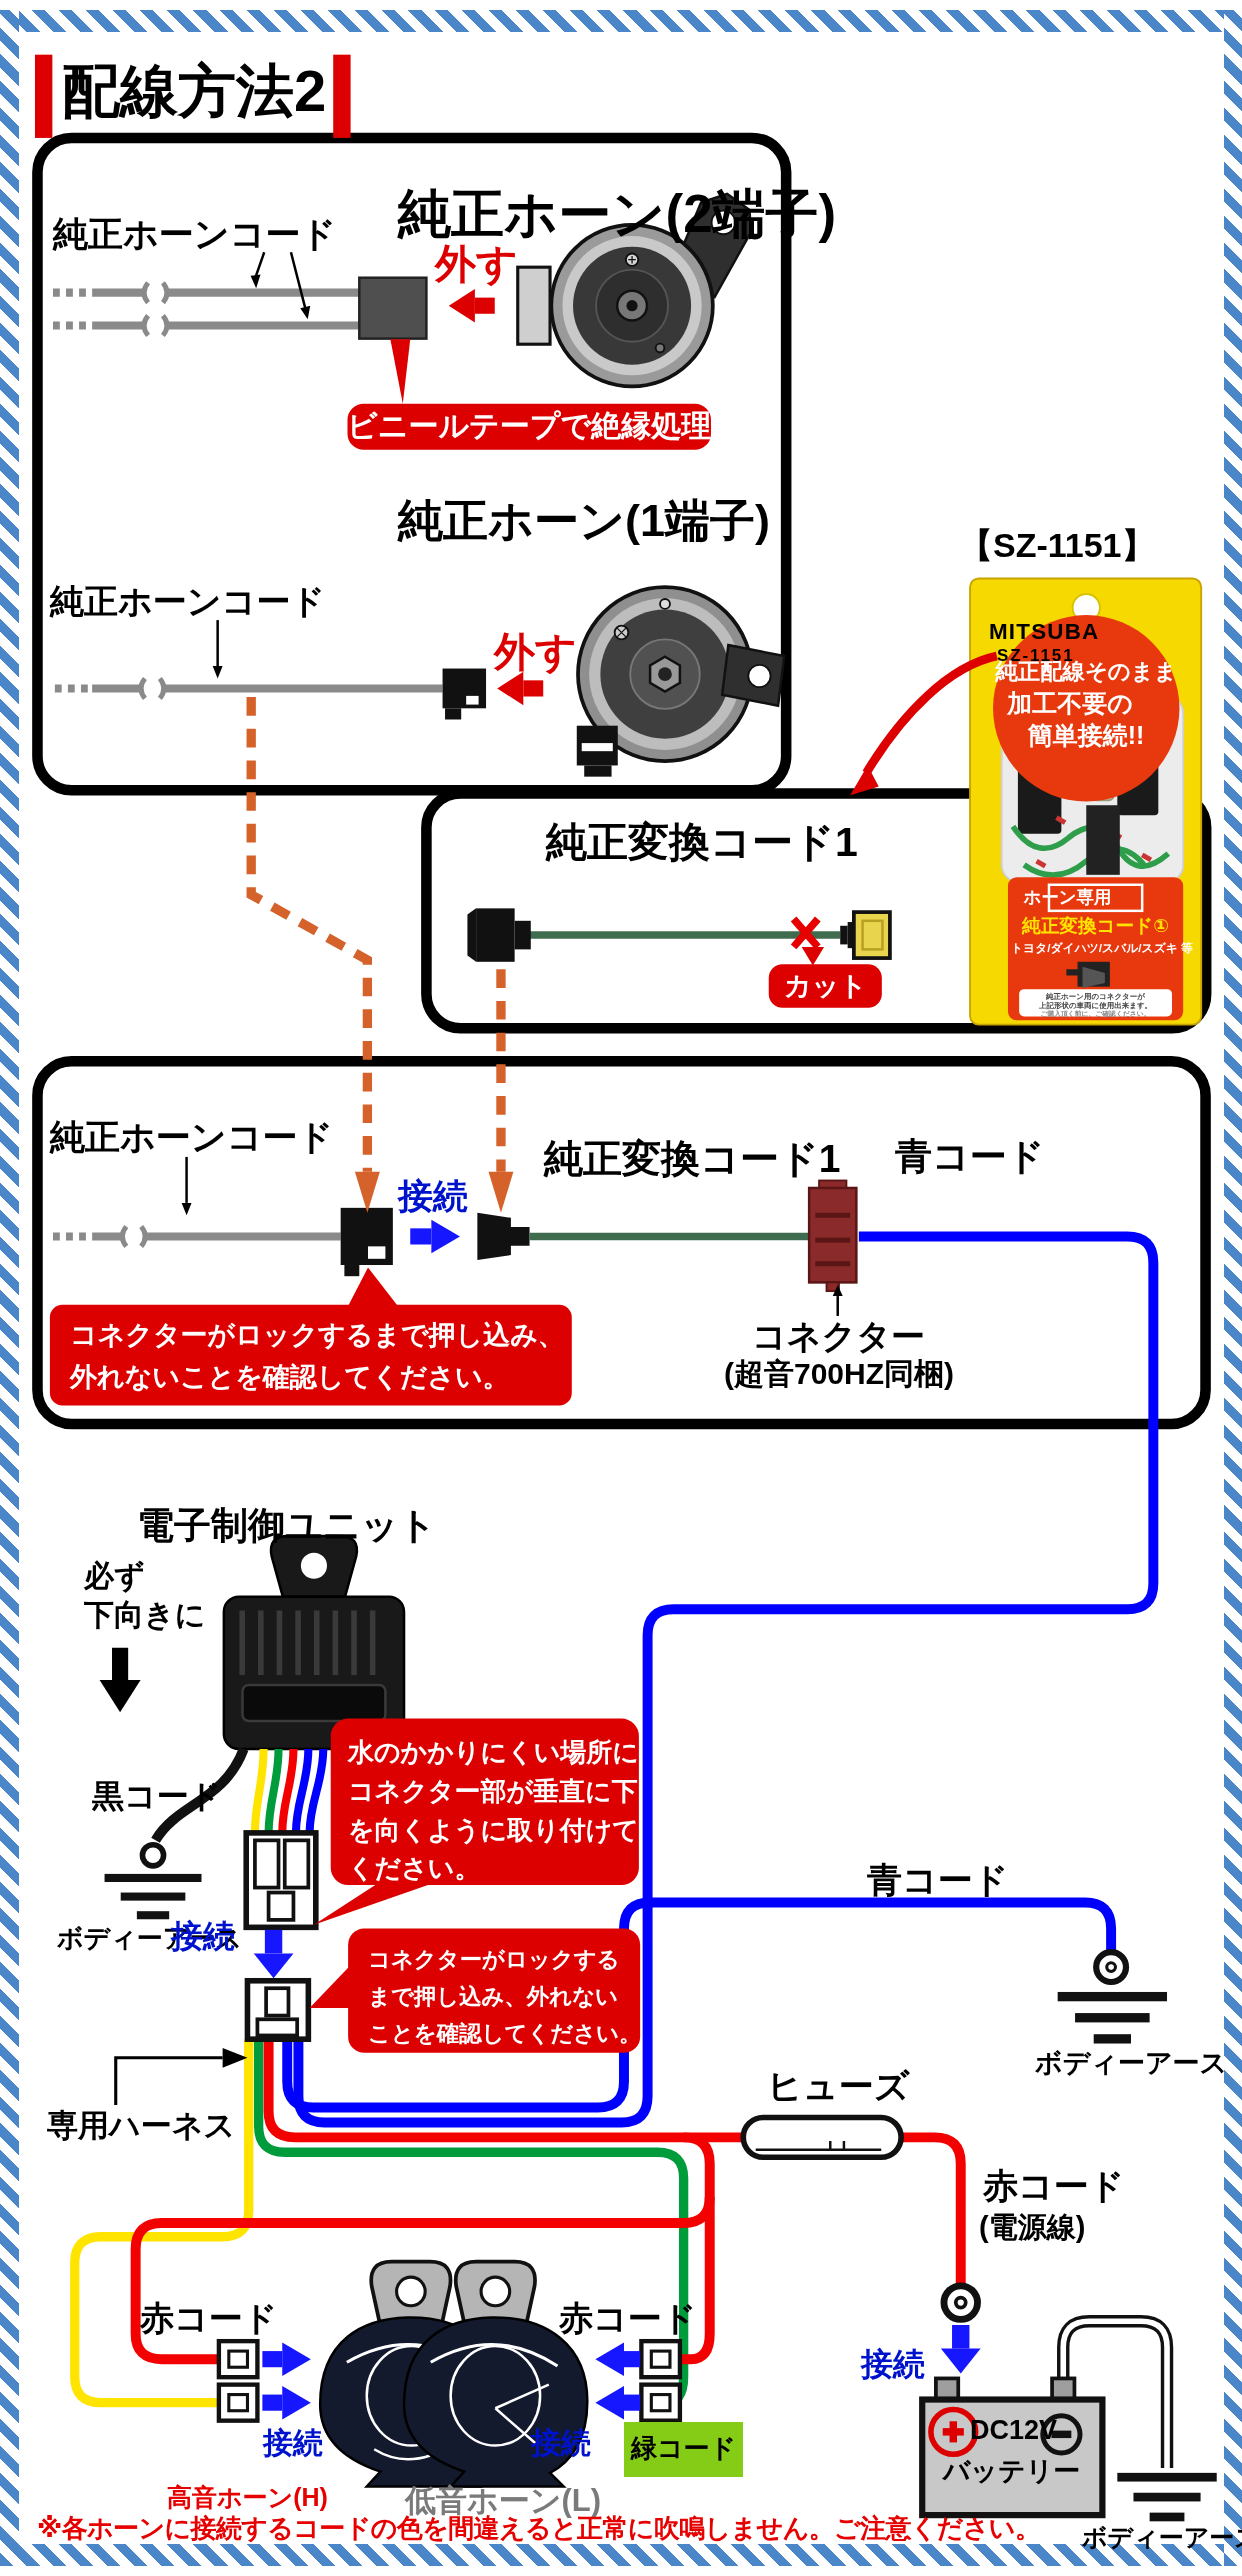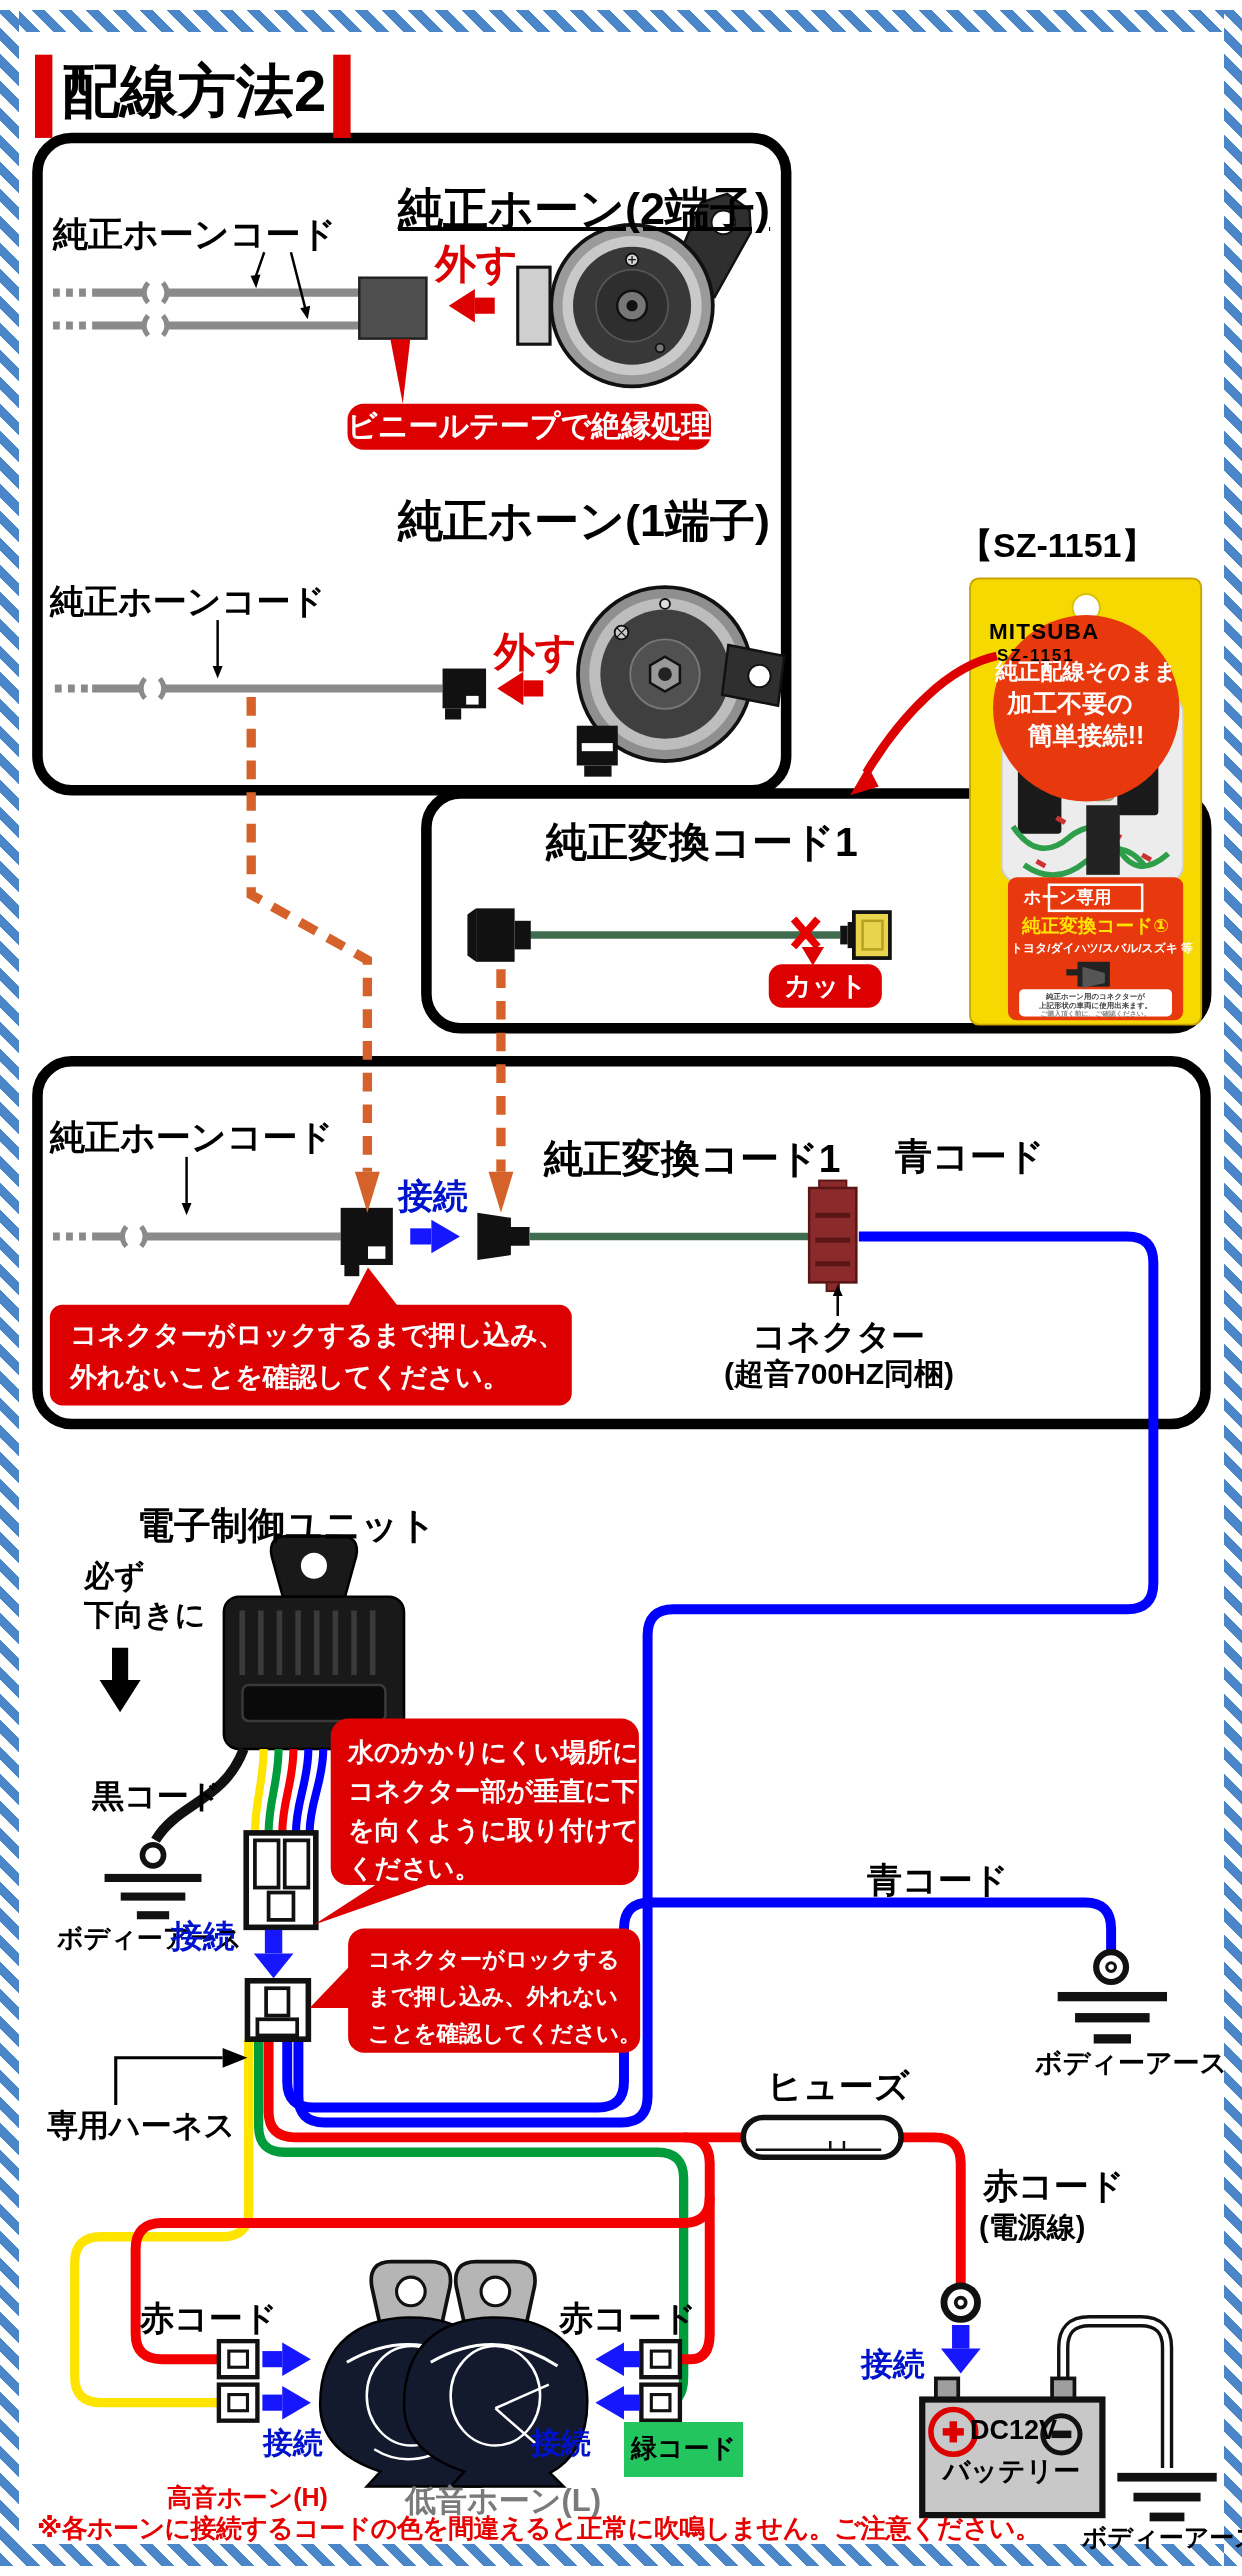--- a/index.html
+++ b/index.html
@@ -347,21 +347,21 @@
         <polygon points="958,3797 1004,3770 1004,3824" fill="#1616ff"></polygon>
         <rect x="1004" y="3784" width="26" height="26" fill="#1616ff"></rect>
         <polygon points="958,3867 1004,3840 1004,3894" fill="#1616ff"></polygon>
         <rect x="1004" y="3854" width="26" height="26" fill="#1616ff"></rect>
       </g>
     </g>
   </svg>
 
   <div class="t" style="left:62px;top:60px;font-size:58px;">配線方法2</div>
 
-  <div class="t" style="left:398px;top:185px;font-size:45px;text-decoration:underline;">純正ホーン(2端子)</div>
+  <div class="t" style="left:398px;top:185px;font-size:53px;">純正ホーン(2端子)</div>
   <div class="t" style="left:53px;top:215px;font-size:35px;">純正ホーンコード</div>
   <div class="t red" style="left:435px;top:242px;font-size:41px;">外す</div>
   <div class="t white c" style="left:347px;top:410px;width:363px;font-size:30px;">ビニールテープで絶縁処理</div>
 
   <div class="t" style="left:398px;top:497px;font-size:45px;">純正ホーン(1端子)</div>
   <div class="t" style="left:50px;top:583px;font-size:34px;">純正ホーンコード</div>
   <div class="t red" style="left:494px;top:630px;font-size:41px;">外す</div>
 
   <div class="t" style="left:959px;top:527px;font-size:34px;">【SZ-1151】</div>
   <div class="t" style="left:989px;top:620px;font-size:22.4px;letter-spacing:1.2px;">MITSUBA</div>
@@ -411,21 +411,21 @@
   <div class="t blue" style="left:861px;top:2347px;font-size:32px;">接続</div>
 
   <div class="t c" style="left:967px;top:2416px;width:93px;font-size:27px;">DC12V</div>
   <div class="t c" style="left:933px;top:2457px;width:157px;font-size:27px;">バッテリー</div>
   <div class="t" style="left:1082px;top:2524px;font-size:25px;">ボディーアース</div>
 
   <div class="t" style="left:140px;top:2300px;font-size:34px;">赤コード</div>
   <div class="t" style="left:559px;top:2300px;font-size:34px;">赤コード</div>
   <div class="t blue" style="left:263px;top:2427px;font-size:30px;">接続</div>
   <div class="t blue" style="left:531px;top:2427px;font-size:30px;">接続</div>
-  <div style="position:absolute;left:624px;top:2422px;width:119px;height:55px;background:#22c55e;">
+  <div style="position:absolute;left:624px;top:2422px;width:119px;height:55px;background:#84cc16;">
     <div class="t c" style="left:0;top:12.4px;width:119px;font-size:26px;">緑コード</div>
   </div>
   <div class="t" style="left:167px;top:2484px;font-size:25px;color:#e60000;">高音ホーン(H)</div>
   <div class="t" style="left:405px;top:2484px;font-size:31px;color:#7a7a7a;">低音ホーン(L)</div>
 
   <div class="t" style="left:37px;top:2514px;font-size:26px;color:#e60000;letter-spacing:-0.6px;">※各ホーンに接続するコードの色を間違えると正常に吹鳴しません。ご注意ください。</div>
 </div>
 
 
 </body></html>

